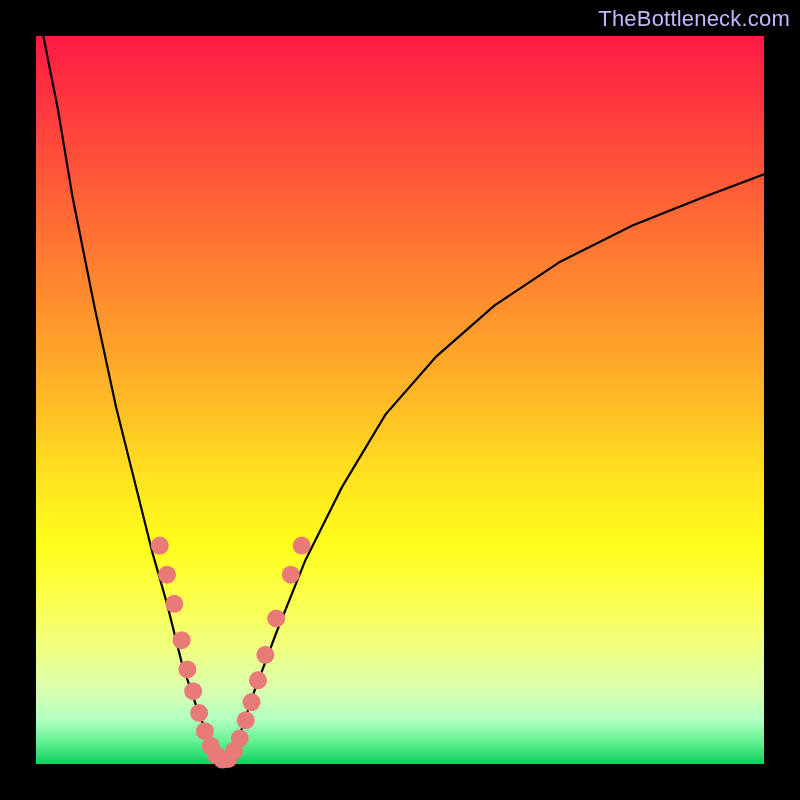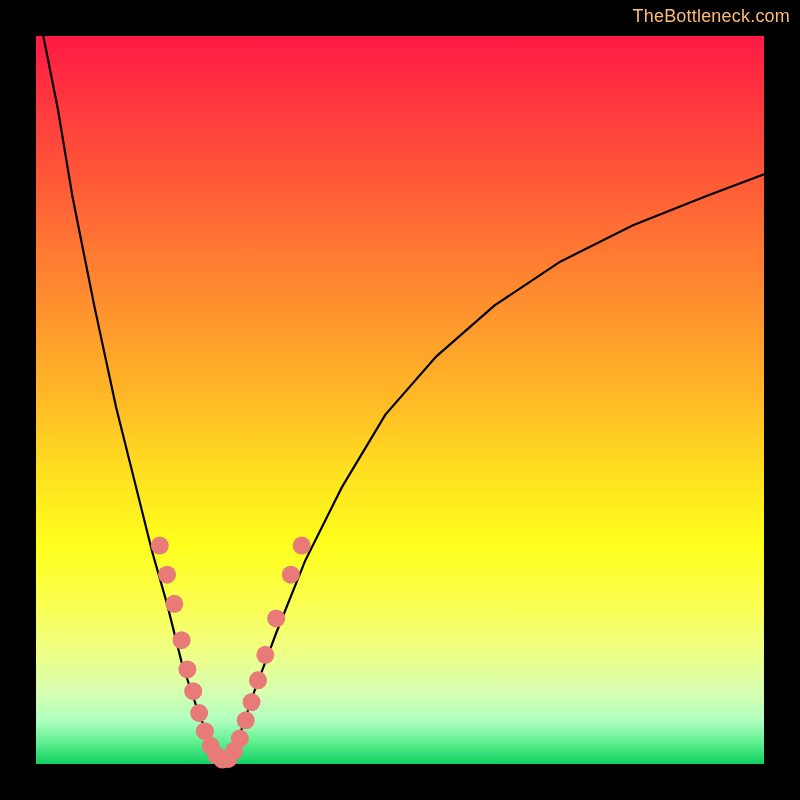--- a/index.html
+++ b/index.html
@@ -41,22 +41,22 @@
       #d8ffb0 90%,
       #b0ffc0 94%,
       #60f090 97%,
       #10d060 100%
     );
   }
   .watermark {
     position: absolute;
     top: 6px;
     right: 10px;
-    color: #fdba74;
-    font-size: 18px;
+    color: #c4b5fd;
+    font-size: 22px;
     font-weight: 500;
     letter-spacing: 0.2px;
     user-select: none;
   }
   svg.curves {
     position: absolute;
     left: 36px;
     top: 36px;
     width: 728px;
     height: 728px;

